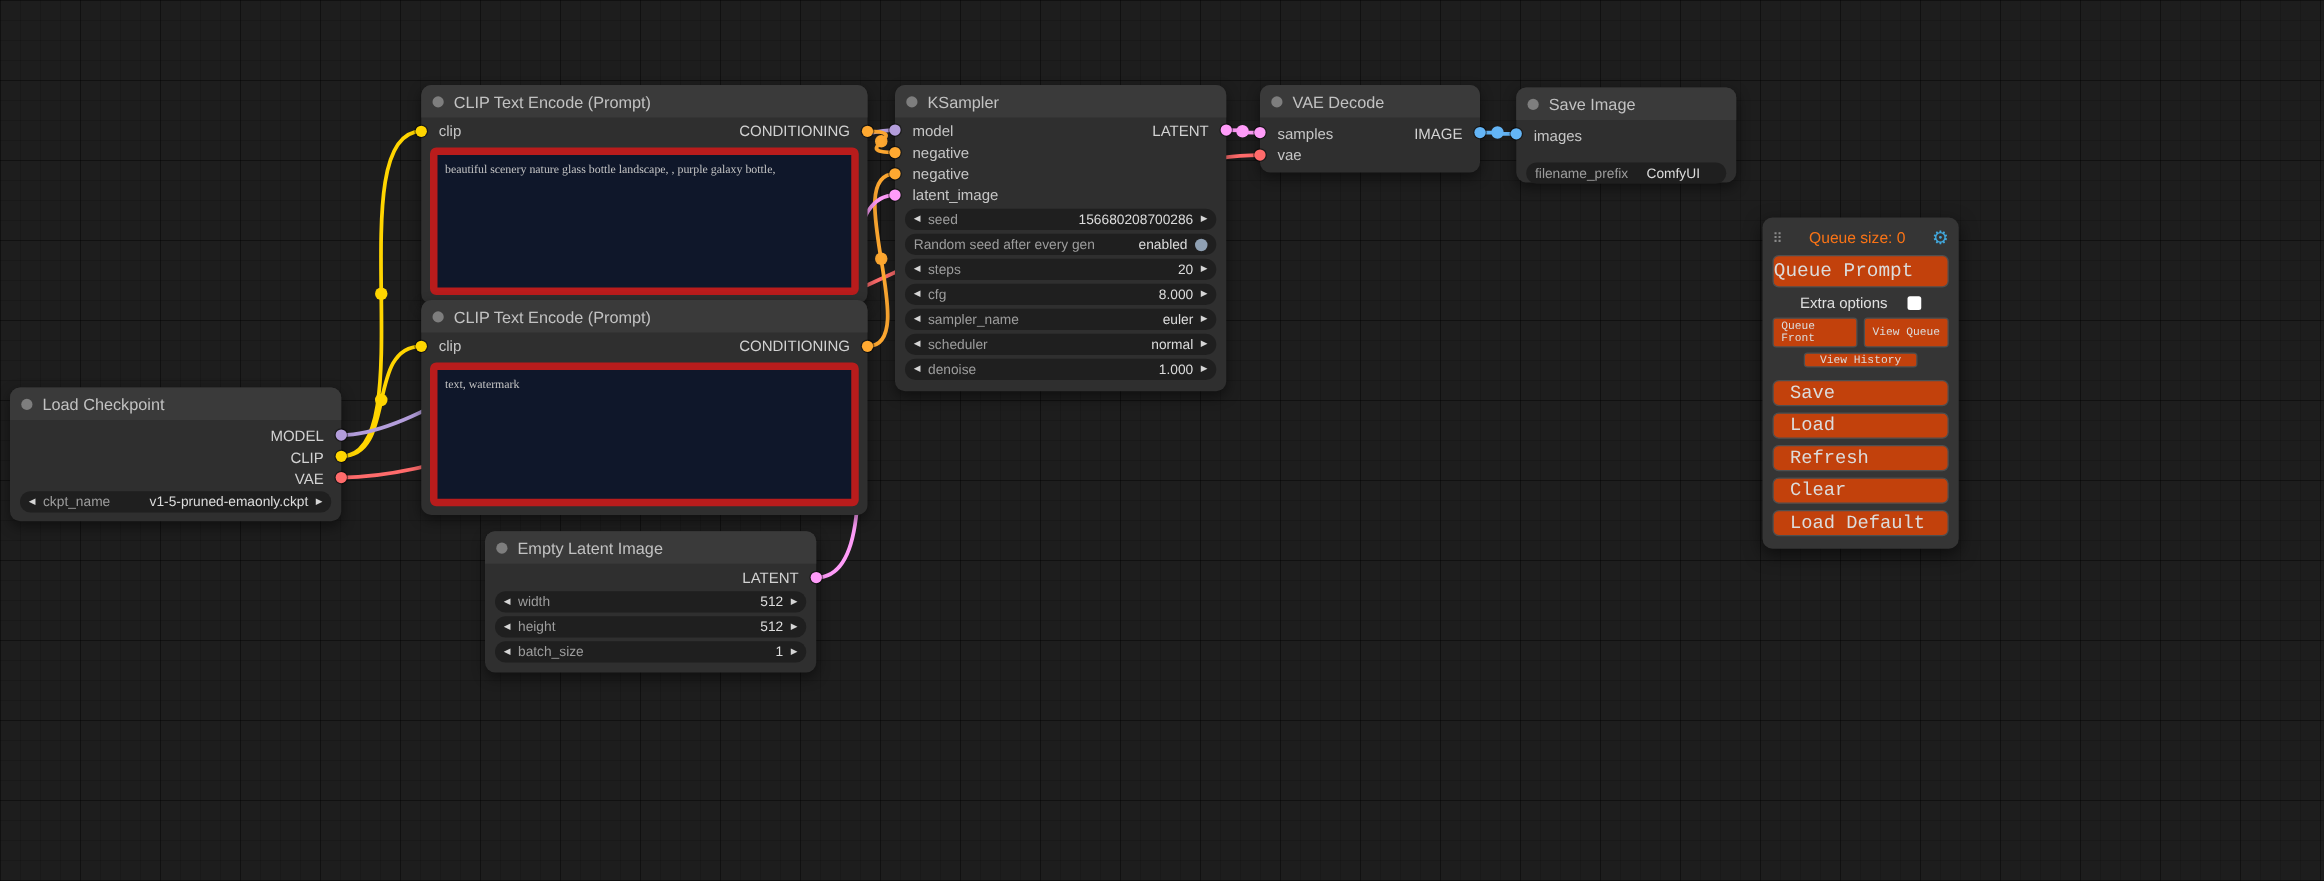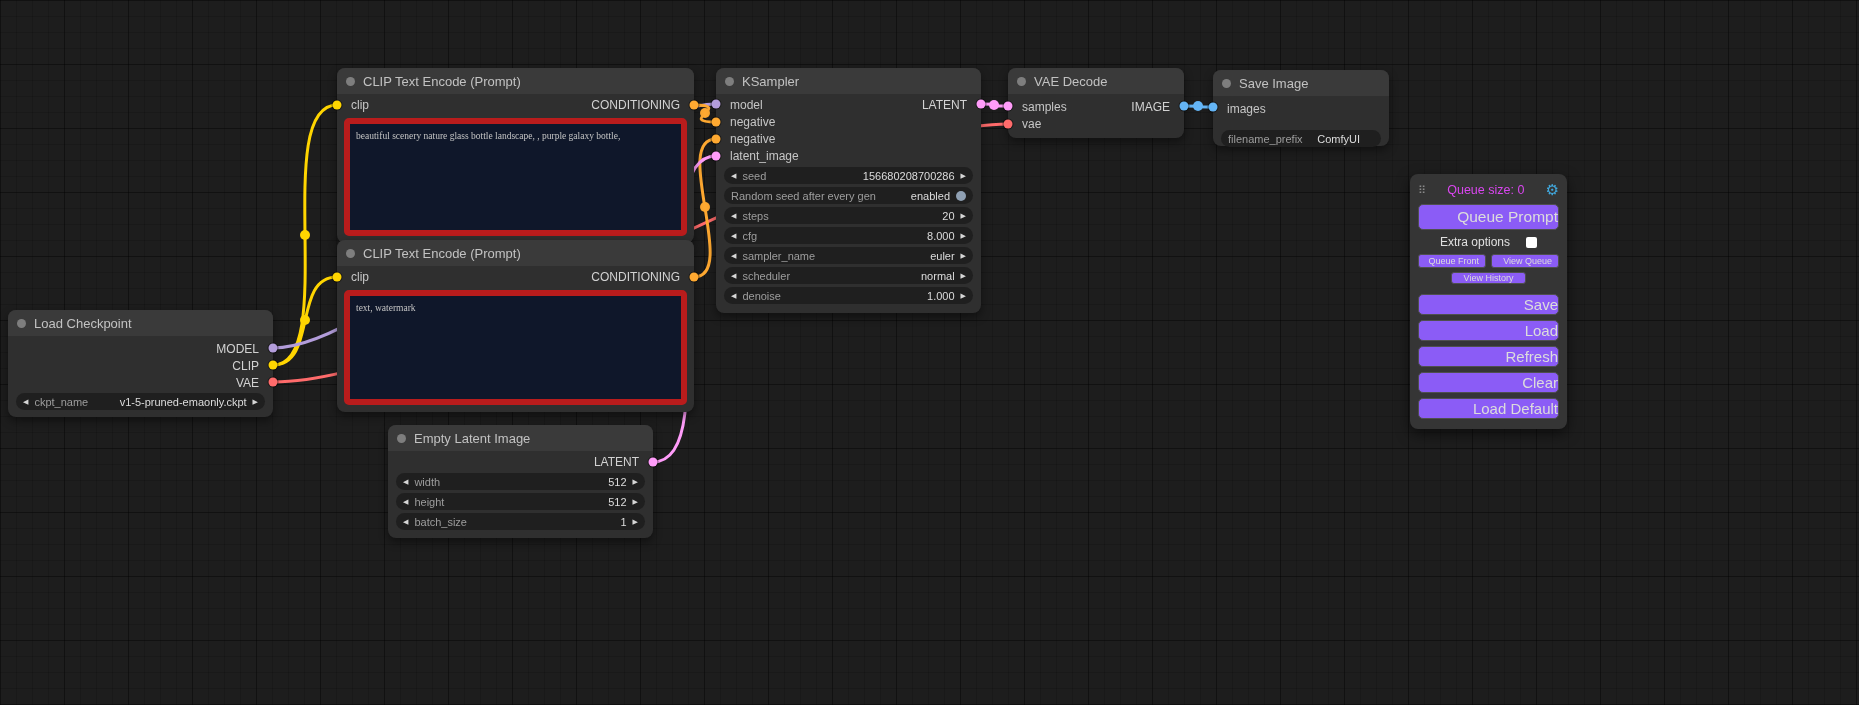--- a/index.html
+++ b/index.html
@@ -47,33 +47,33 @@
 
   .prompt{position:absolute;left:7px;right:7px;top:50px;bottom:7px;background:#0f172a;
           border:6px solid #b91c1c;border-radius:5px;padding:5px 6px;
           font-family:Liberation Serif, serif;font-size:9.5px;line-height:1.55;
           color:#c4c4c4;white-space:pre-wrap;word-wrap:break-word}
 
   .menu{position:absolute;z-index:4;left:1410px;top:174px;width:157px;background:#353535;
         border-radius:8px;box-shadow:0 5px 14px rgba(0,0,0,.55);padding:7px 8px 10px;color:#ddd}
   .menu-header{display:flex;align-items:center;height:18px;margin-bottom:5px}
   .drag-handle{color:#8a8a8a;font-size:11px;cursor:grab}
-  .queue-size{flex:1;text-align:center;font-size:12.5px;color:#d946ef}
+  .queue-size{flex:1;text-align:center;font-size:12.5px;color:#f97316}
   .gear{color:#41a8dd;font-size:15px;cursor:pointer}
-  .btn{display:block;width:100%;background:#8b5cf6;border:1px solid #4f4f4f;border-radius:5px;
-       color:#dcdcdc;text-align:right;font-family:Liberation Sans, sans-serif;cursor:pointer}
+  .btn{display:block;width:100%;background:#c2410c;border:1px solid #4f4f4f;border-radius:5px;
+       color:#dcdcdc;text-align:left;font-family:Liberation Mono, monospace;cursor:pointer}
   .btn-queue{font-size:15.5px;padding:3px 0;margin-bottom:5px}
   .extra-row{display:flex;align-items:center;justify-content:center;gap:16px;font-size:12px;
              margin:2px 0 5px;color:#e0e0e0}
   .checkbox{width:11px;height:11px;background:#fff;border-radius:2px;cursor:pointer}
   .small-row{display:flex;gap:5px;justify-content:center;margin-bottom:4px}
   .btn-small{font-size:9px;padding:1px 6px;border-radius:3px;flex:1;width:auto}
   .row-history{margin-bottom:10px}
   .btn-history{flex:0 1 auto;padding:0 12px}
-  .btn-action{font-size:15px;padding:1px 0;margin-top:5px}
+  .btn-action{font-size:15px;padding:1px 13px;margin-top:5px}
 </style>
 </head>
 <body>
 
 <svg class="wires" width="1859" height="705" viewBox="0 0 1859 705">
   <path class="wire" stroke="#ffd500" d="M 273 365 C 340 365 270 105 337 105"></path>
   <path class="wire" stroke="#ffd500" d="M 273 365 C 318 365 292 277 337 277"></path>
   <path class="wire" stroke="#b39ddb" d="M 273 348 C 383 348 606 104 716 104"></path>
   <path class="wire" stroke="#ff6b6b" d="M 273 382 C 457 382 824 124 1008 124"></path>
   <path class="wire" stroke="#ffa931" d="M 694 105 C 734 105 676 122 716 122"></path>

